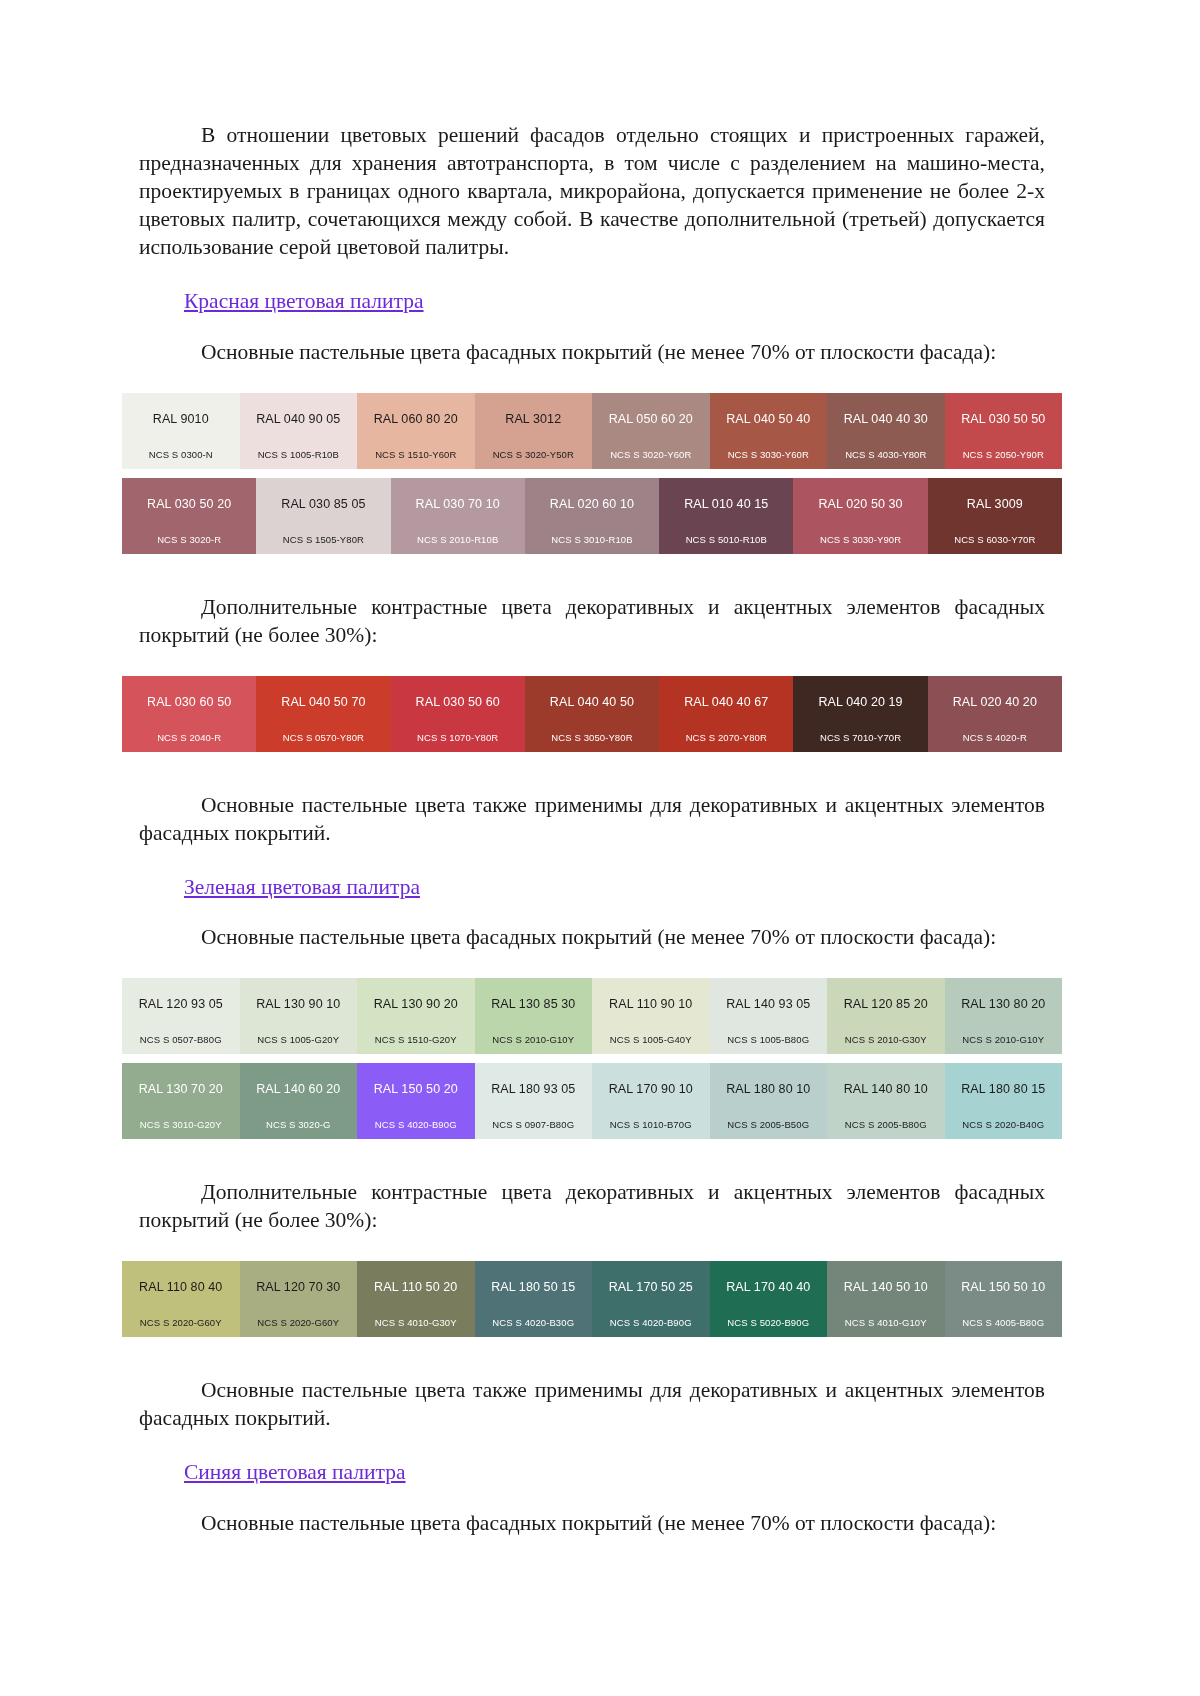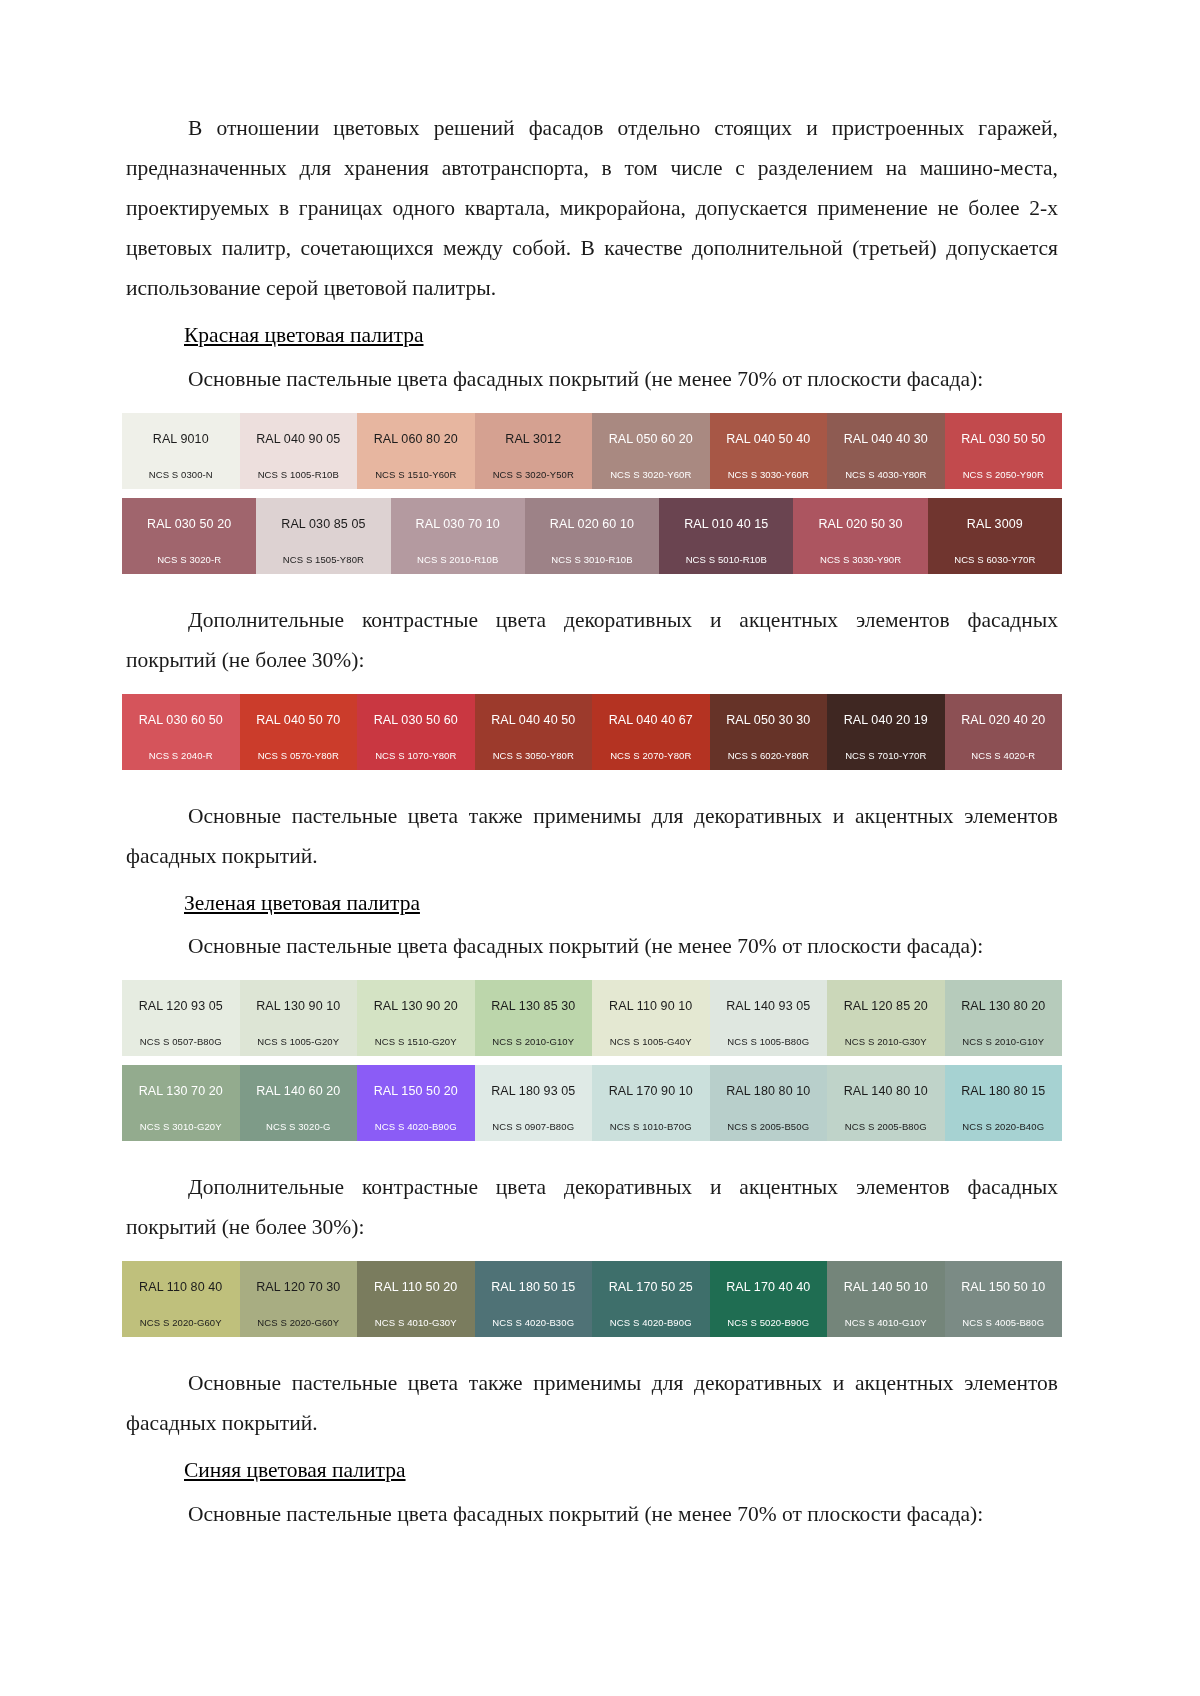--- a/index.html
+++ b/index.html
@@ -16,39 +16,39 @@
     overflow: hidden;
     font-family: "Liberation Serif", "DejaVu Serif", serif;
   }
   .content {
     position: absolute;
     left: 122px;
     top: 104px;
     width: 940px;
   }
   p.body-text {
-    margin: 4px;
+    margin: 17px;
     font-size: 21.5px;
-    line-height: 40px;
+    line-height: 28px;
     color: #1a1a1a;
     text-align: justify;
     text-justify: inter-word;
     text-indent: 62px;
     font-family: "Liberation Serif", "DejaVu Serif", serif;
   }
   .spacer-4 { height: 4px; }
   .spacer-8 { height: 8px; }
   .spacer-10 { height: 10px; }
 
   h3.palette-heading {
     margin: 0;
     font-size: 21.5px;
     line-height: 30.5px;
     font-weight: normal;
-    color: #000000;
+    color: #6d28d9;
     text-indent: 62px;
     font-family: "Liberation Serif", "DejaVu Serif", serif;
   }
   h3.palette-heading span.u {
     text-decoration: underline;
     text-underline-offset: 2px;
   }
 
   .swatch-row {
     display: flex;
@@ -194,24 +194,20 @@
         <div class="ncs">NCS S 1070-Y80R</div>
       </div>
       <div class="swatch dark" style="background:#9c3a2c">
         <div class="ral">RAL 040 40 50</div>
         <div class="ncs">NCS S 3050-Y80R</div>
       </div>
       <div class="swatch dark" style="background:#b43322">
         <div class="ral">RAL 040 40 67</div>
         <div class="ncs">NCS S 2070-Y80R</div>
       </div>
-      <div class="swatch dark" style="background:#663328">
-        <div class="ral">RAL 050 30 30</div>
-        <div class="ncs">NCS S 6020-Y80R</div>
-      </div>
       <div class="swatch dark" style="background:#3f2722">
         <div class="ral">RAL 040 20 19</div>
         <div class="ncs">NCS S 7010-Y70R</div>
       </div>
       <div class="swatch dark" style="background:#8c5054">
         <div class="ral">RAL 020 40 20</div>
         <div class="ncs">NCS S 4020-R</div>
       </div>
     </div>
 

